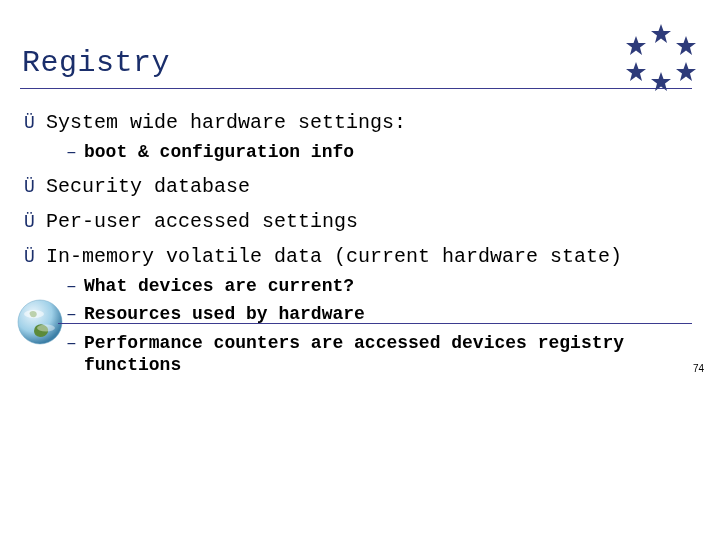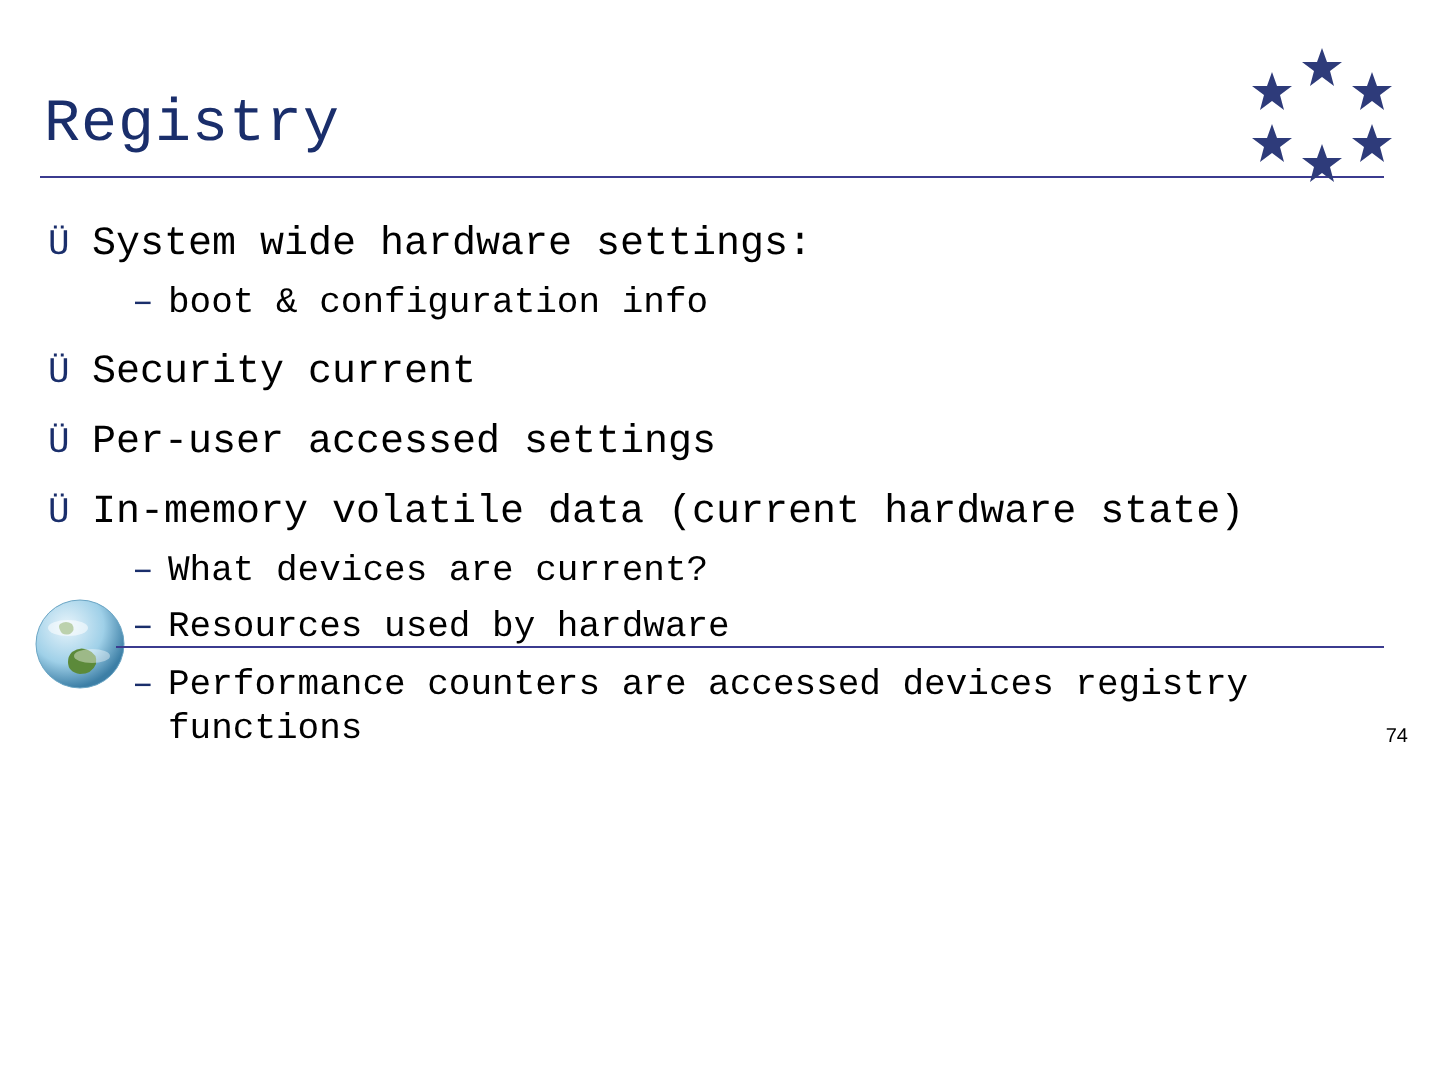--- a/index.html
+++ b/index.html
@@ -72,20 +72,21 @@
     align-items: flex-start;
     font-size: 18px;
   }
   .sub .dash {
     color: #1a2e6b;
     margin-right: 4px;
     min-width: 14px;
   }
   .sub .stext {
     flex: 1;
+    font-weight: bold;
   }
   .globe {
     position: absolute;
     left: 16px;
     bottom: 38px;
     width: 48px;
     height: 48px;
   }
   .bottom-rule {
     position: absolute;
@@ -130,21 +131,21 @@
       <span class="arrow">Ü</span>
       <span class="btext">System wide hardware settings:</span>
     </div>
     <div class="sub">
       <span class="dash">–</span>
       <span class="stext">boot &amp; configuration info</span>
     </div>
 
     <div class="bullet">
       <span class="arrow">Ü</span>
-      <span class="btext">Security current</span>
+      <span class="btext">Security database</span>
     </div>
 
     <div class="bullet">
       <span class="arrow">Ü</span>
       <span class="btext">Per-user accessed settings</span>
     </div>
 
     <div class="bullet">
       <span class="arrow">Ü</span>
       <span class="btext">In-memory volatile data (current hardware state)</span>

